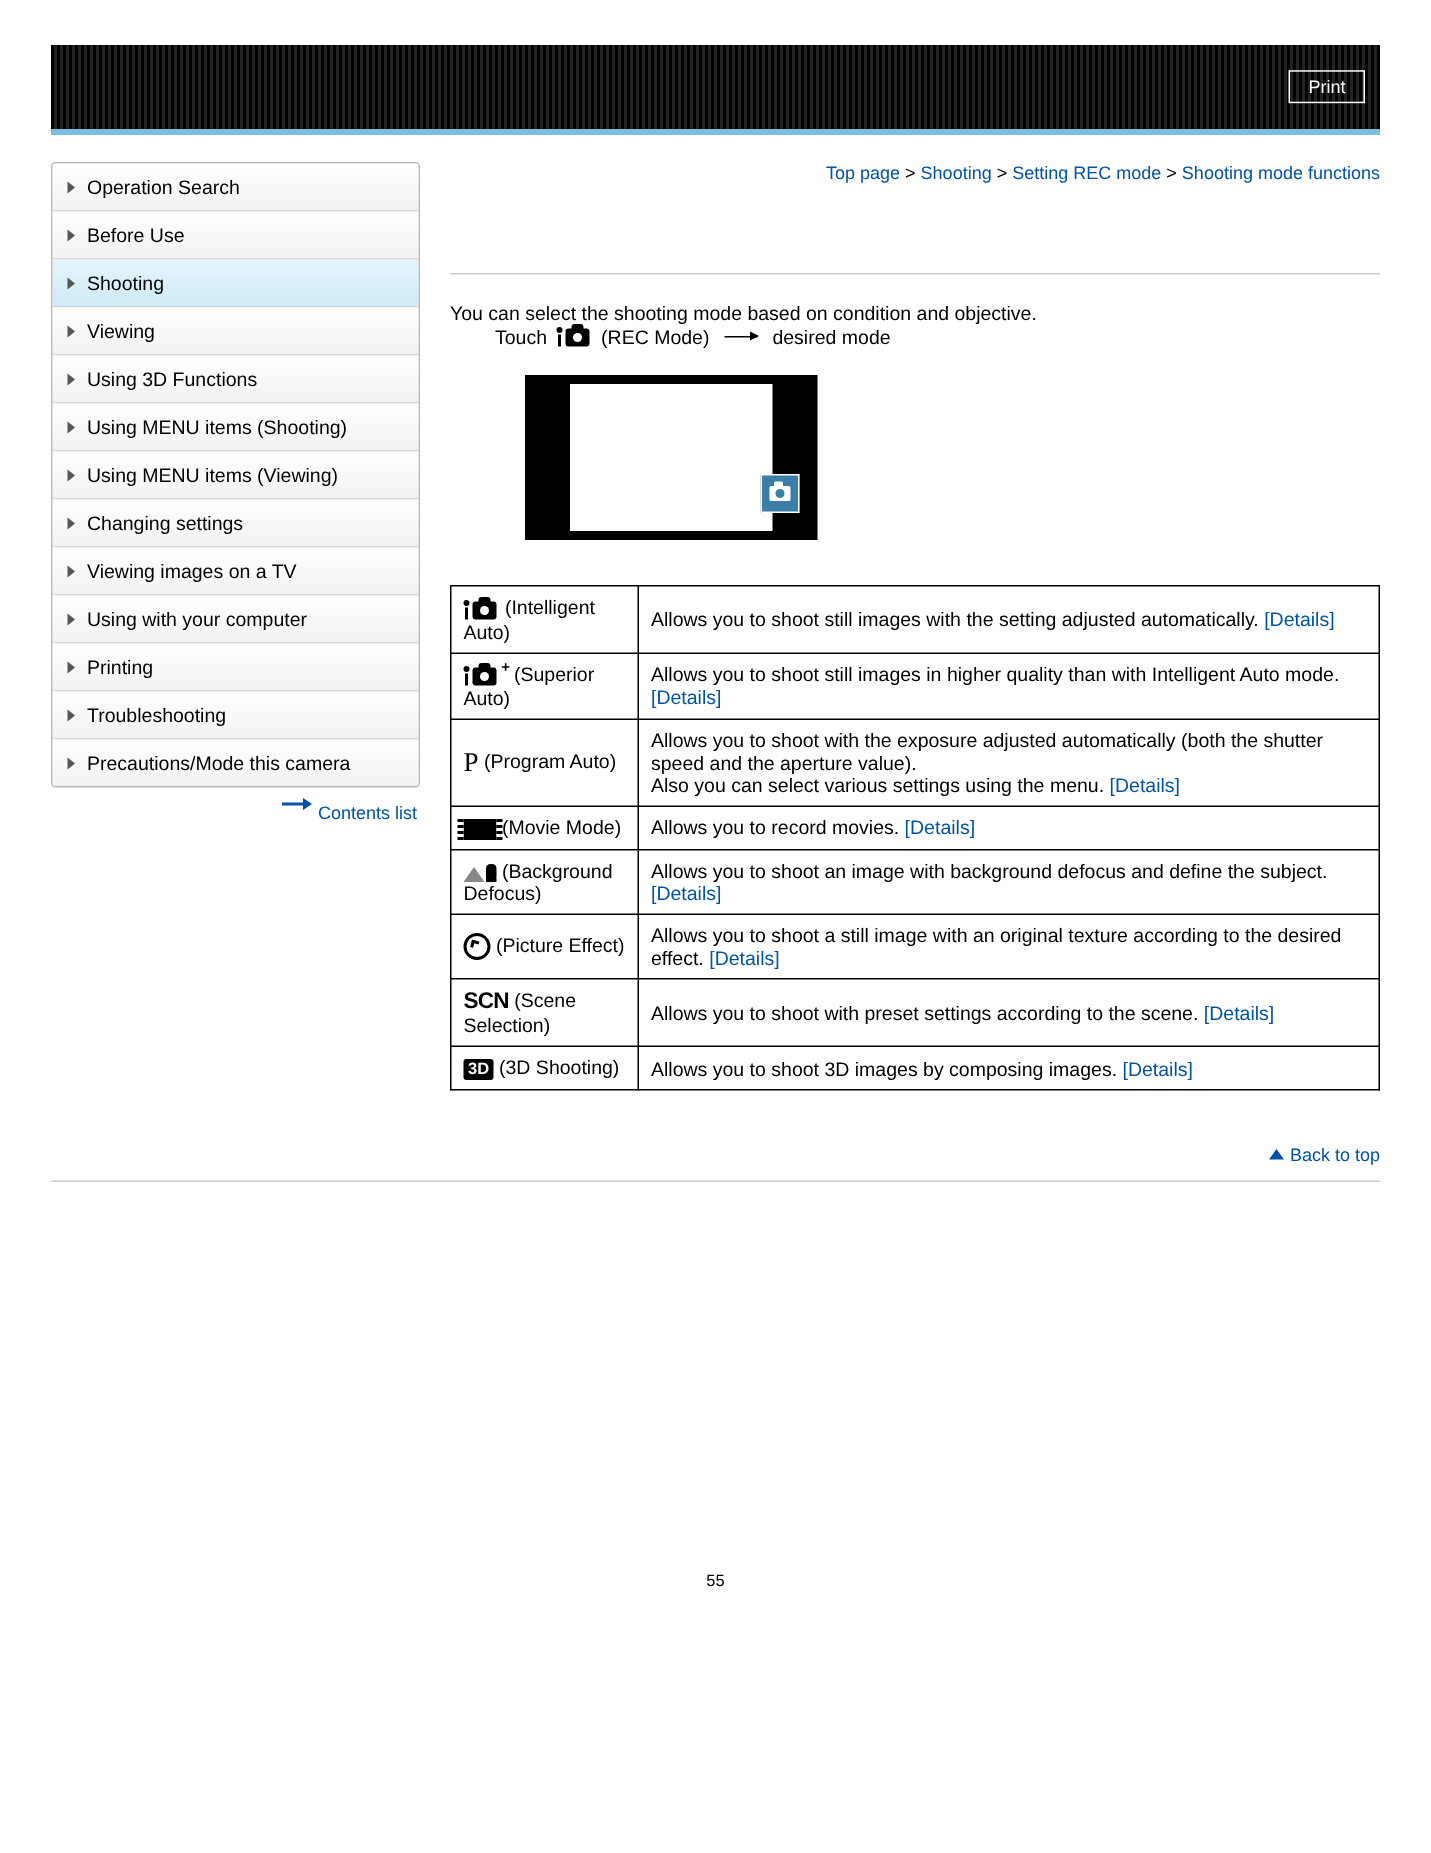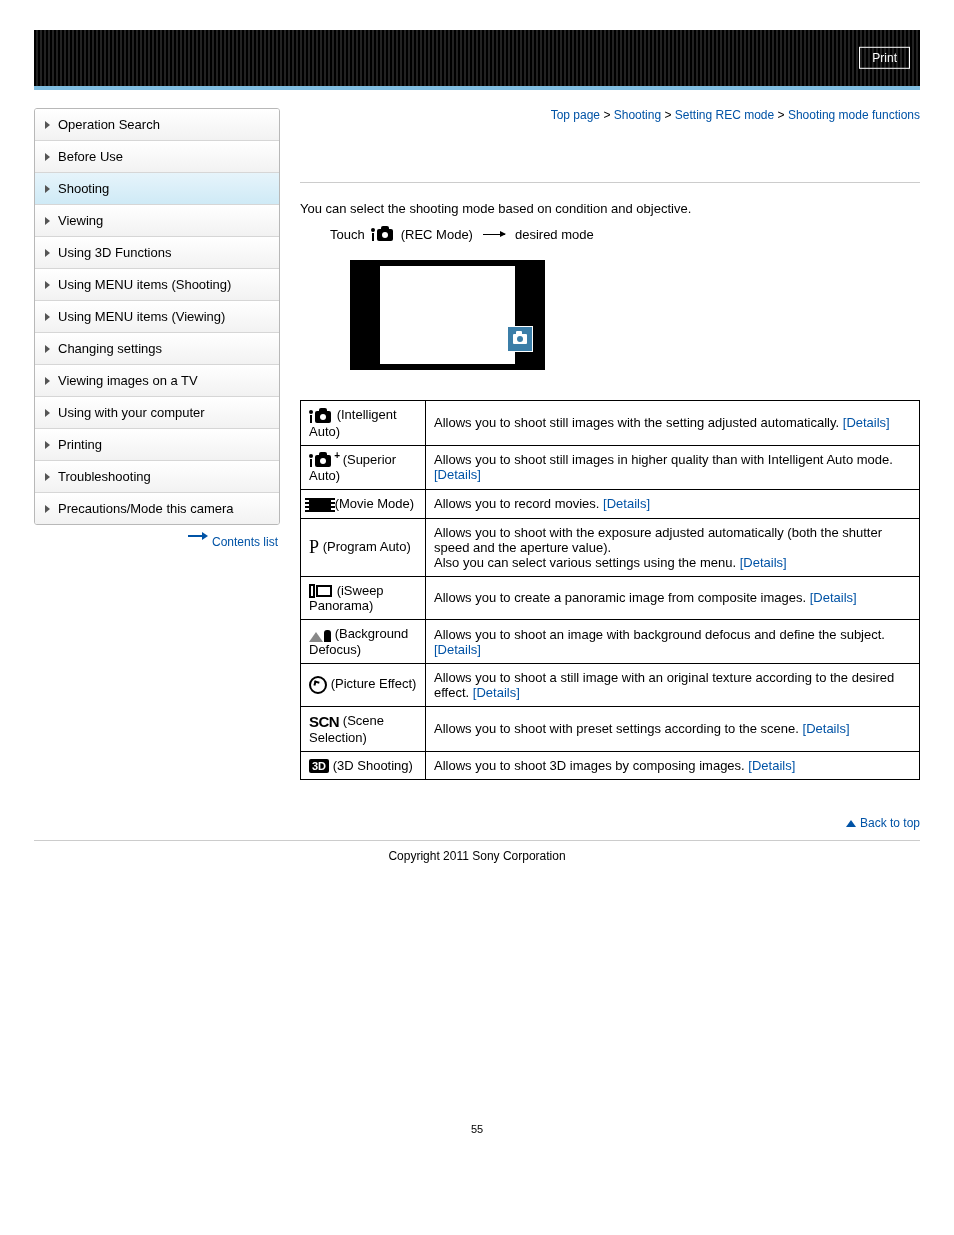--- a/index.html
+++ b/index.html
@@ -96,21 +96,21 @@
     padding-top: 0;
   }
   .breadcrumb {
     text-align: right;
     font-size: 12px;
     color: #000;
     margin-bottom: 60px;
   }
   .breadcrumb a { color: #0053a6; text-decoration: none; }
   .hr { border: none; border-top: 1px solid #ccc; margin: 10px 0 18px 0; }
-  .body-text { margin-bottom: 10px; }
+  .body-text { }
   .indent { margin-left: 30px; display: flex; align-items: center; gap: 6px; flex-wrap: wrap;}
   .long-arrow {
     display:inline-block; width:22px; height:1px; background:#000; position:relative; margin:0 4px;
   }
   .long-arrow::after {
     content:""; position:absolute; right:-1px; top:-3px;
     border-top:3.5px solid transparent; border-bottom:3.5px solid transparent; border-left:6px solid #000;
   }
   .preview-box {
     width: 195px; height: 110px; background:#000; margin: 18px 0 30px 50px; position: relative;
@@ -294,46 +294,36 @@
             <span class="ic-cam" style="margin-right:6px;"><span class="i"></span><span class="hump"></span><span class="body"></span><span class="lens"></span><span class="plus-sup">+</span></span>
             <span>(Superior Auto)</span>
           </td>
           <td>
             <span>Allows you to shoot still images in higher quality than with Intelligent Auto mode.</span>
             <span class="details">[Details]</span>
           </td>
         </tr>
         <tr>
           <td class="label">
+            <span class="mode-icon ic-P">P</span>
+            <span>(Program Auto)</span>
+          </td>
+          <td>
+            <span>Allows you to shoot with the exposure adjusted automatically (both the shutter speed and the aperture value).</span><br>
+            <span>Also you can select various settings using the menu.</span>
+            <span class="details">[Details]</span>
+          </td>
+        </tr>
+        <tr>
+          <td class="label">
             <span class="ic-film"></span>
             <span>(Movie Mode)</span>
           </td>
           <td>
             <span>Allows you to record movies.</span>
-            <span class="details">[Details]</span>
-          </td>
-        </tr>
-        <tr>
-          <td class="label">
-            <span class="mode-icon ic-P">P</span>
-            <span>(Program Auto)</span>
-          </td>
-          <td>
-            <span>Allows you to shoot with the exposure adjusted automatically (both the shutter speed and the aperture value).</span><br>
-            <span>Also you can select various settings using the menu.</span>
-            <span class="details">[Details]</span>
-          </td>
-        </tr>
-        <tr>
-          <td class="label">
-            <span class="ic-sweep"><span class="dot"></span></span>
-            <span>(iSweep Panorama)</span>
-          </td>
-          <td>
-            <span>Allows you to create a panoramic image from composite images.</span>
             <span class="details">[Details]</span>
           </td>
         </tr>
         <tr>
           <td class="label">
             <span class="ic-bg"></span>
             <span>(Background Defocus)</span>
           </td>
           <td>
             <span>Allows you to shoot an image with background defocus and define the subject.</span>
@@ -374,15 +364,14 @@
         </table>
 
       <div class="backtop">
         <span class="up-tri"></span>
         <span>Back to top</span>
       </div>
     </div>
   </div>
 
   <hr class="hr2">
-  <div class="footer">Copyright 2011 Sony Corporation</div>
   <div class="pageno">55</div>
 </div>
 
 </body></html>

